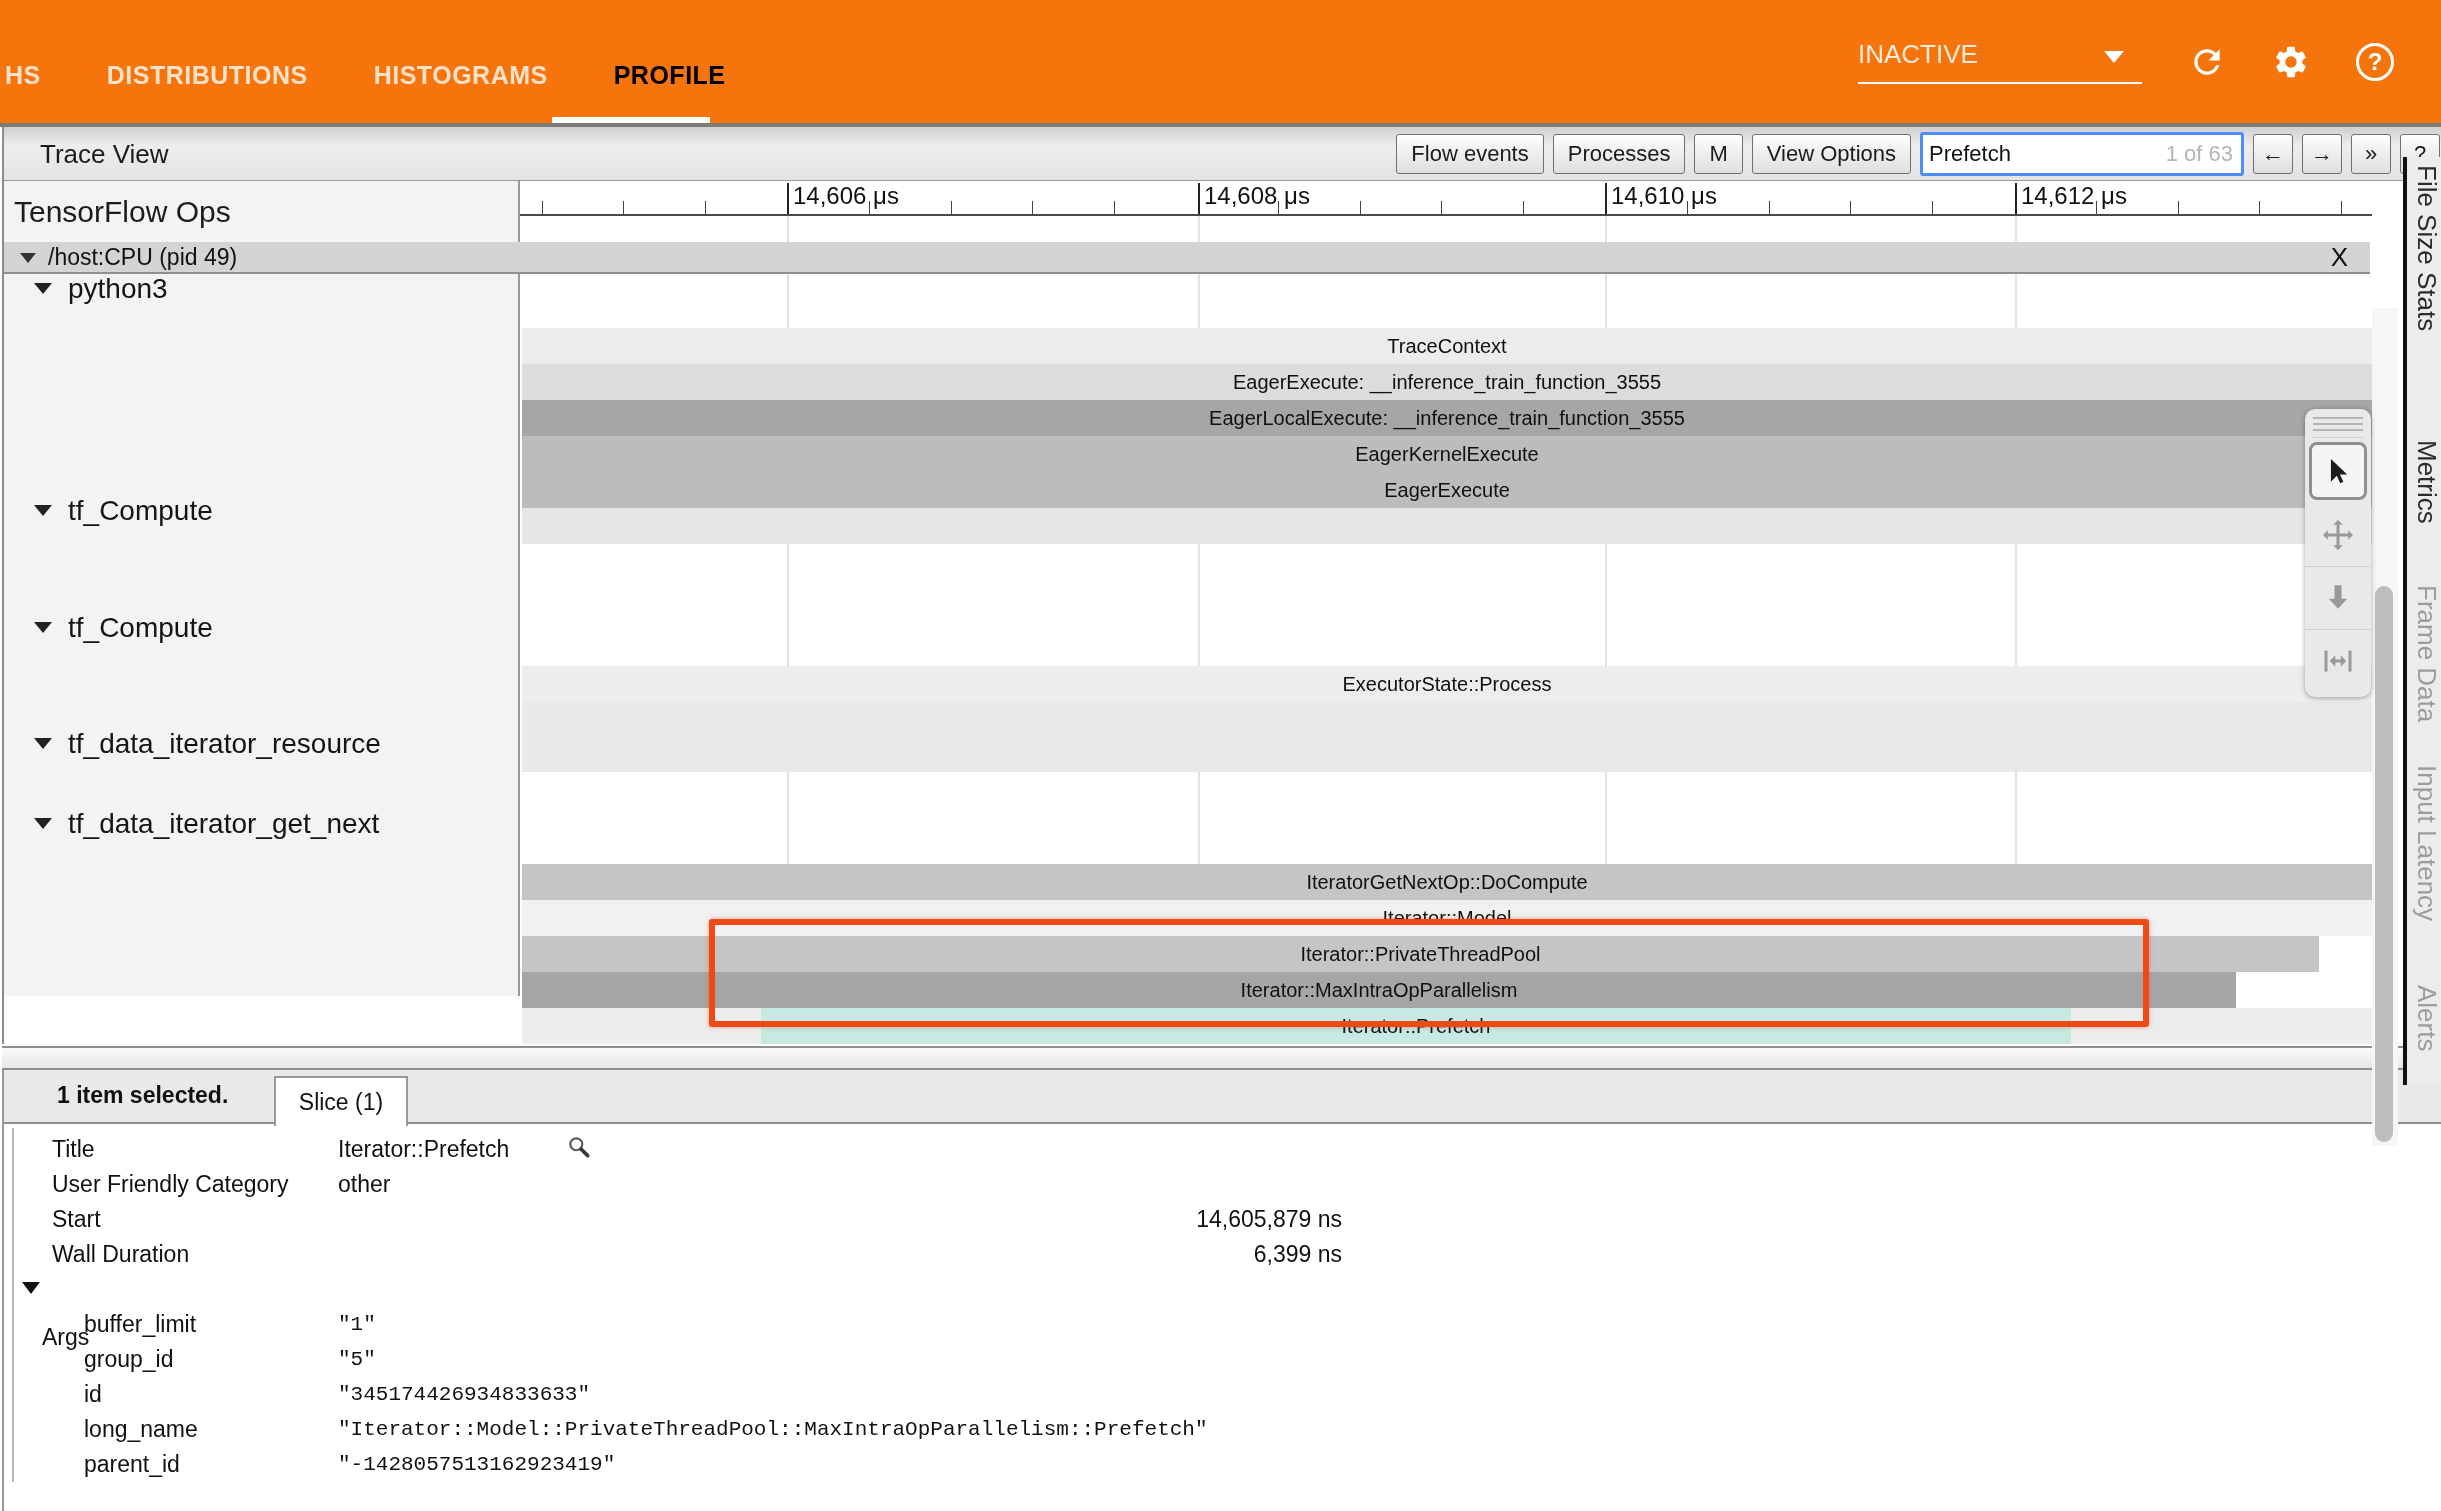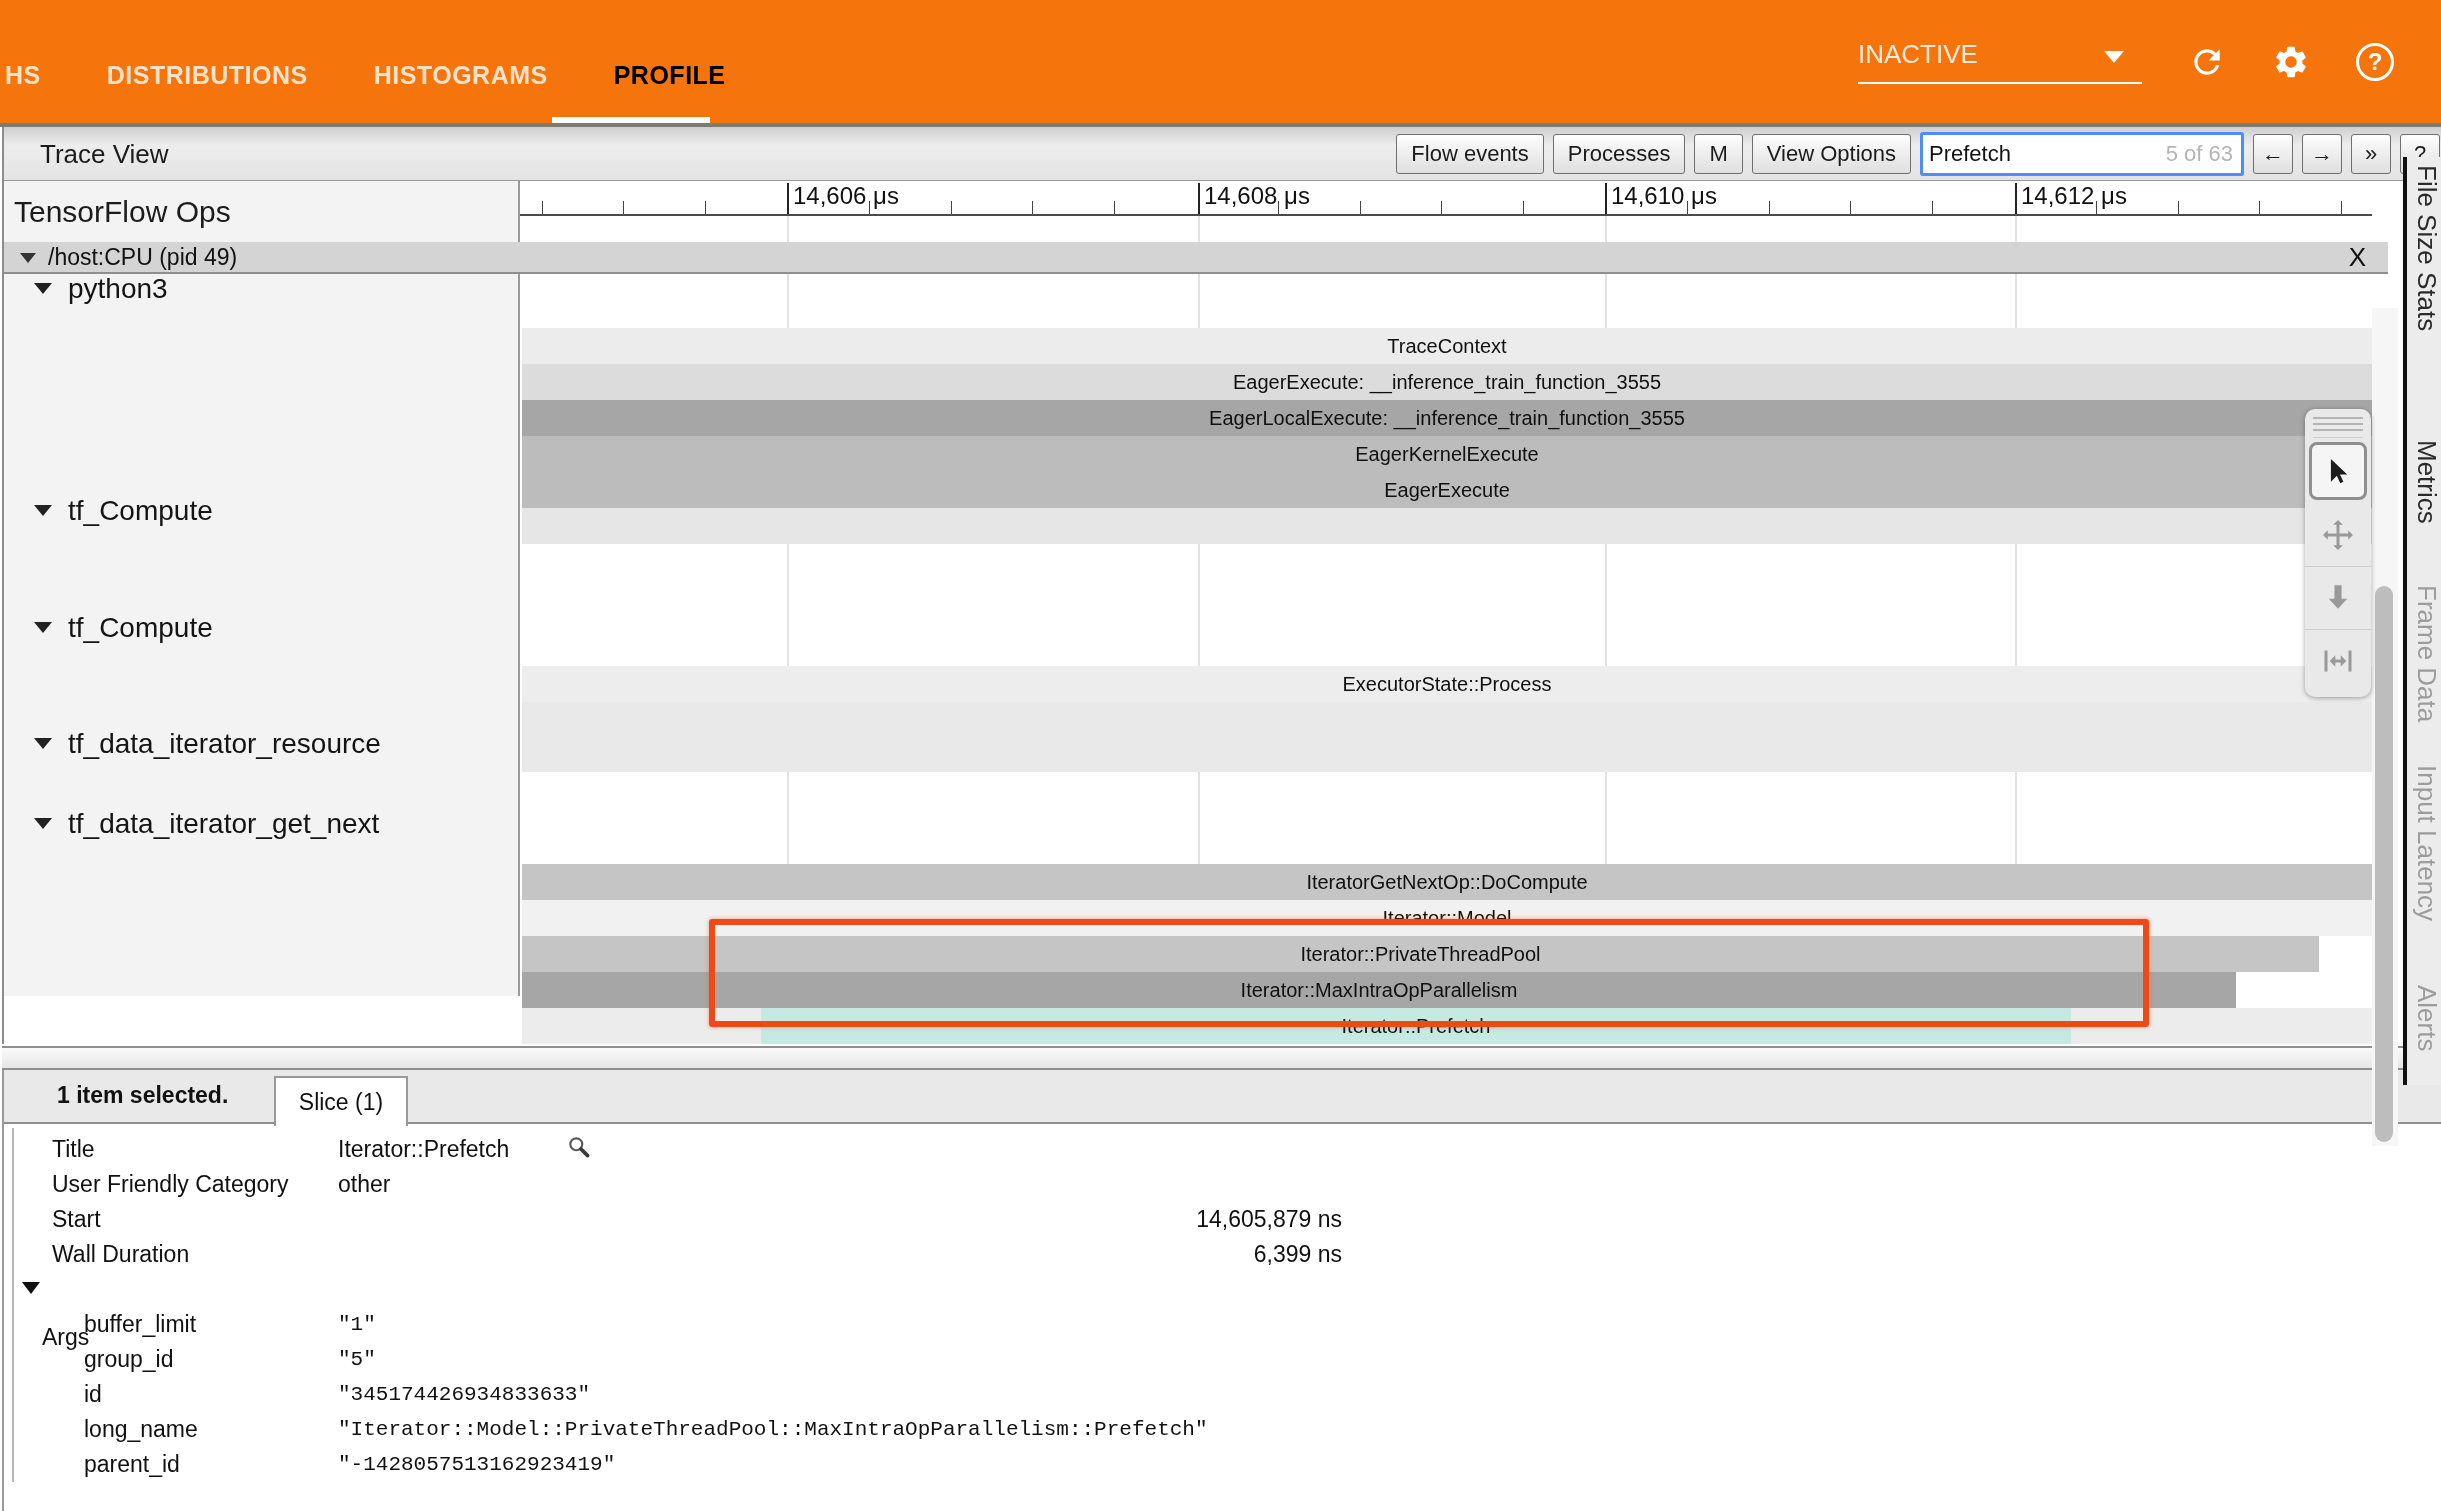--- a/index.html
+++ b/index.html
@@ -38,21 +38,21 @@
   
   .left-panel{position:absolute;left:0;top:54px;width:514px;height:815px;background:#f3f3f3;border-right:2px solid #9a9a9a;}
   .tf-ops-title{position:absolute;left:10px;top:14px;font-size:30px;color:#1c1c1c;}
   .canvas{position:absolute;left:516px;top:54px;width:1852px;height:815px;background:#ffffff;}
   .gridline{position:absolute;top:33px;width:2px;background:#e2e2e2;height:782px;}
   .ruler{position:absolute;left:0;top:0;width:1852px;height:33px;background:#fff;border-bottom:2px solid #4a4a4a;}
   .tickmajor{position:absolute;top:2px;width:2px;height:31px;background:#222;}
   .tickminor{position:absolute;top:20px;width:1px;height:13px;background:#444;}
   .ticklabel{position:absolute;top:1px;font-size:24px;color:#111;white-space:nowrap;}
 
-  .host-row{position:absolute;left:0;top:115px;width:2366px;height:30px;background:#d4d4d4;border-bottom:2px solid #8f8f8f;z-index:5;padding-left:18px;}
+  .host-row{position:absolute;left:0;top:115px;width:2366px;height:30px;background:#d4d4d4;border-bottom:2px solid #8f8f8f;z-index:5;}
   .host-row .tri{position:absolute;left:16px;top:11px;width:0;height:0;border-left:8px solid transparent;border-right:8px solid transparent;border-top:10px solid #333;}
   .host-row .txt{position:absolute;left:44px;top:2px;font-size:23px;color:#111;}
   .host-close{position:absolute;right:22px;top:0;font-size:26px;color:#111;cursor:pointer;}
 
   .track-label{position:absolute;left:0;width:514px;z-index:6;}
   .track-label .tri{position:absolute;left:30px;top:10px;width:0;height:0;border-left:9px solid transparent;border-right:9px solid transparent;border-top:11px solid #222;cursor:pointer;}
   .track-label .txt{position:absolute;left:64px;top:0;font-size:28px;color:#141414;white-space:nowrap;}
 
   .ev{position:absolute;display:flex;align-items:center;justify-content:center;overflow:hidden;z-index:2;cursor:pointer;}
   .ev span{font-size:20px;color:#101010;white-space:nowrap;}
@@ -128,21 +128,21 @@
 <div class="tv-window">
   <div class="tv-toolbar">
     <div class="tv-title">Trace View</div>
     <div class="tv-buttons" id="tv-buttons">
         <button class="tv-btn" style="border: 1px solid rgb(111, 111, 111);">Flow events</button>
         <button class="tv-btn" style="border: 1px solid rgb(111, 111, 111);">Processes</button>
         <button class="tv-btn" style="border: 1px solid rgb(111, 111, 111);">M</button>
         <button class="tv-btn" style="border: 1px solid rgb(111, 111, 111);">View Options</button>
         <div class="tv-search">
           <input value="Prefetch" style="">
-          <span class="count">5 of 63</span>
+          <span class="count">1 of 63</span>
         </div>
         <button class="tv-btn" style="min-width: 40px; padding: 0px 6px;">←</button>
         <button class="tv-btn" style="min-width: 40px; padding: 0px 6px;">→</button>
         <button class="tv-btn" style="min-width: 40px; padding: 0px 6px;">»</button>
         <button class="tv-btn" style="min-width: 40px; padding: 0px 6px;">?</button>
       </div>
   </div>
 
   <div class="left-panel">
     <div class="tf-ops-title">TensorFlow Ops</div>

